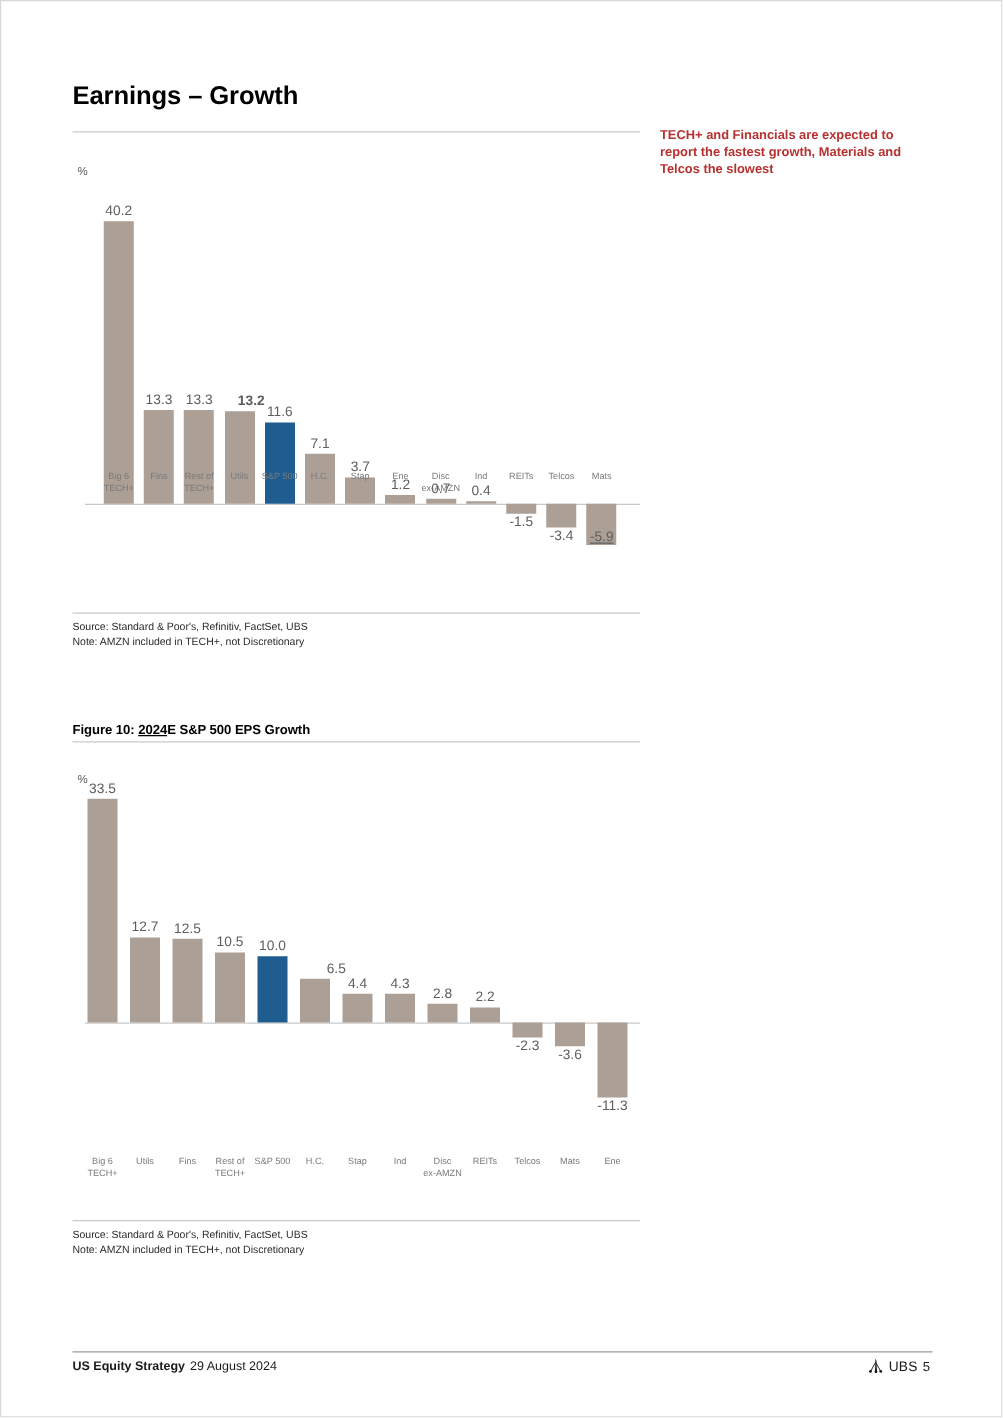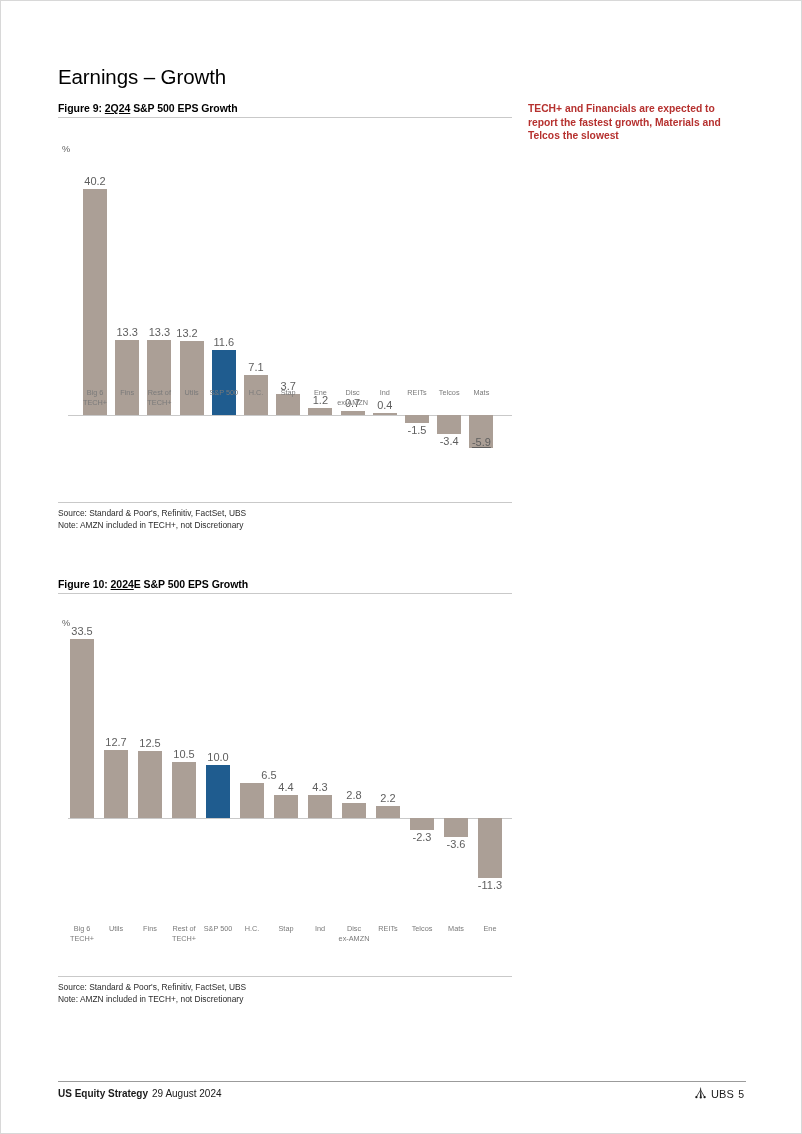--- a/index.html
+++ b/index.html
@@ -20,21 +20,21 @@
     border: 1px solid #d8d8d8;
     overflow: hidden;
   }
 
   
   .page-title {
     position: absolute;
     left: 57px;
     top: 64px;
     font-size: 20.5px;
-    font-weight: normal;
+    font-weight: bold;
     color: #000000;
     letter-spacing: -0.1px;
   }
 
   
   .figure {
     position: absolute;
     left: 57px;
     width: 454px;
   }
@@ -162,34 +162,33 @@
 </head>
 <body>
 
 <div id="page">
 
   <div class="page-title">Earnings – Growth</div>
 
   <div class="side-note">TECH+ and Financials are expected to report the fastest growth, Materials and Telcos the slowest</div>
 
   <div class="figure" id="fig9" style="top:101px;">
-    <div class="fig-title"><span>Figure 9:</span> <span class="u">2Q24</span><span> S&amp;P 500 EPS Growth</span></div>
     <div class="fig-rule"></div>
     <div class="chart" id="chart9" style="height:384px;">
       <div class="pct-label" style="top:26px;">%</div>
       <div class="plot" id="plot9">
           <div class="zero-line" style="top: 297px;"></div>
           <div class="bar" style="left: 25px; width: 24px; height: 225.924px; top: 71.076px;"></div>
           <div class="bar-val" style="left: 15px; width: 44px; top: 57.076px;">40.2</div>
           <div class="bar" style="left: 57.2px; width: 24px; height: 74.746px; top: 222.254px;"></div>
           <div class="bar-val" style="left: 47.2px; width: 44px; top: 208.254px;">13.3</div>
           <div class="bar" style="left: 89.4px; width: 24px; height: 74.746px; top: 222.254px;"></div>
           <div class="bar-val" style="left: 79.4px; width: 44px; top: 208.254px;">13.3</div>
           <div class="bar" style="left: 121.6px; width: 24px; height: 74.184px; top: 222.816px;"></div>
-          <div class="bar-val" style="left: 107px; width: 44px; top: 208.816px;">13.2</div>
+          <div class="bar-val" style="left: 121px; width: 44px; top: 208.816px; font-weight: bold;">13.2</div>
           <div class="bar hl" style="left: 153.8px; width: 24px; height: 65.192px; top: 231.808px;"></div>
           <div class="bar-val" style="left: 143.8px; width: 44px; top: 217.808px;">11.6</div>
           <div class="bar" style="left: 186px; width: 24px; height: 39.902px; top: 257.098px;"></div>
           <div class="bar-val" style="left: 176px; width: 44px; top: 243.098px;">7.1</div>
           <div class="bar" style="left: 218.2px; width: 24px; height: 20.794px; top: 276.206px;"></div>
           <div class="bar-val" style="left: 208.2px; width: 44px; top: 262.206px;">3.7</div>
           <div class="bar" style="left: 250.4px; width: 24px; height: 6.744px; top: 290.256px;"></div>
           <div class="bar-val" style="left: 240.4px; width: 44px; top: 276.256px;">1.2</div>
           <div class="bar" style="left: 282.6px; width: 24px; height: 3.934px; top: 293.066px;"></div>
           <div class="bar-val" style="left: 272.6px; width: 44px; top: 279.066px;">0.7</div>

